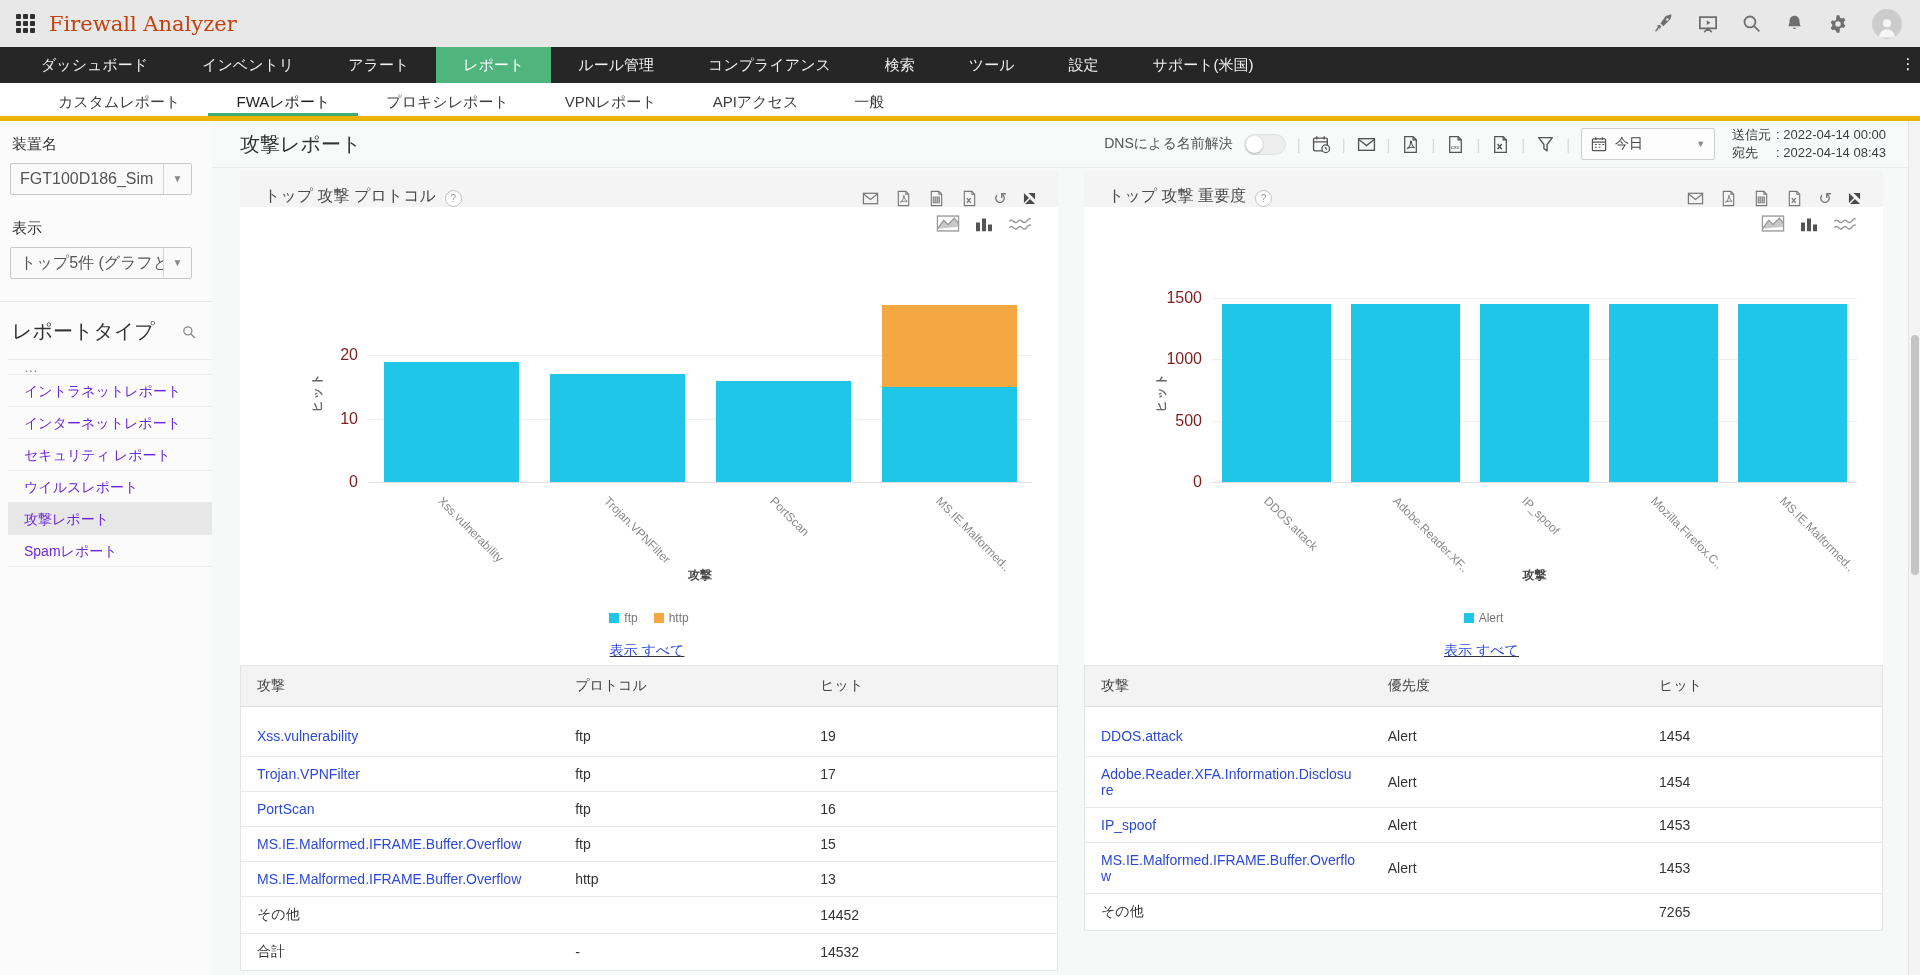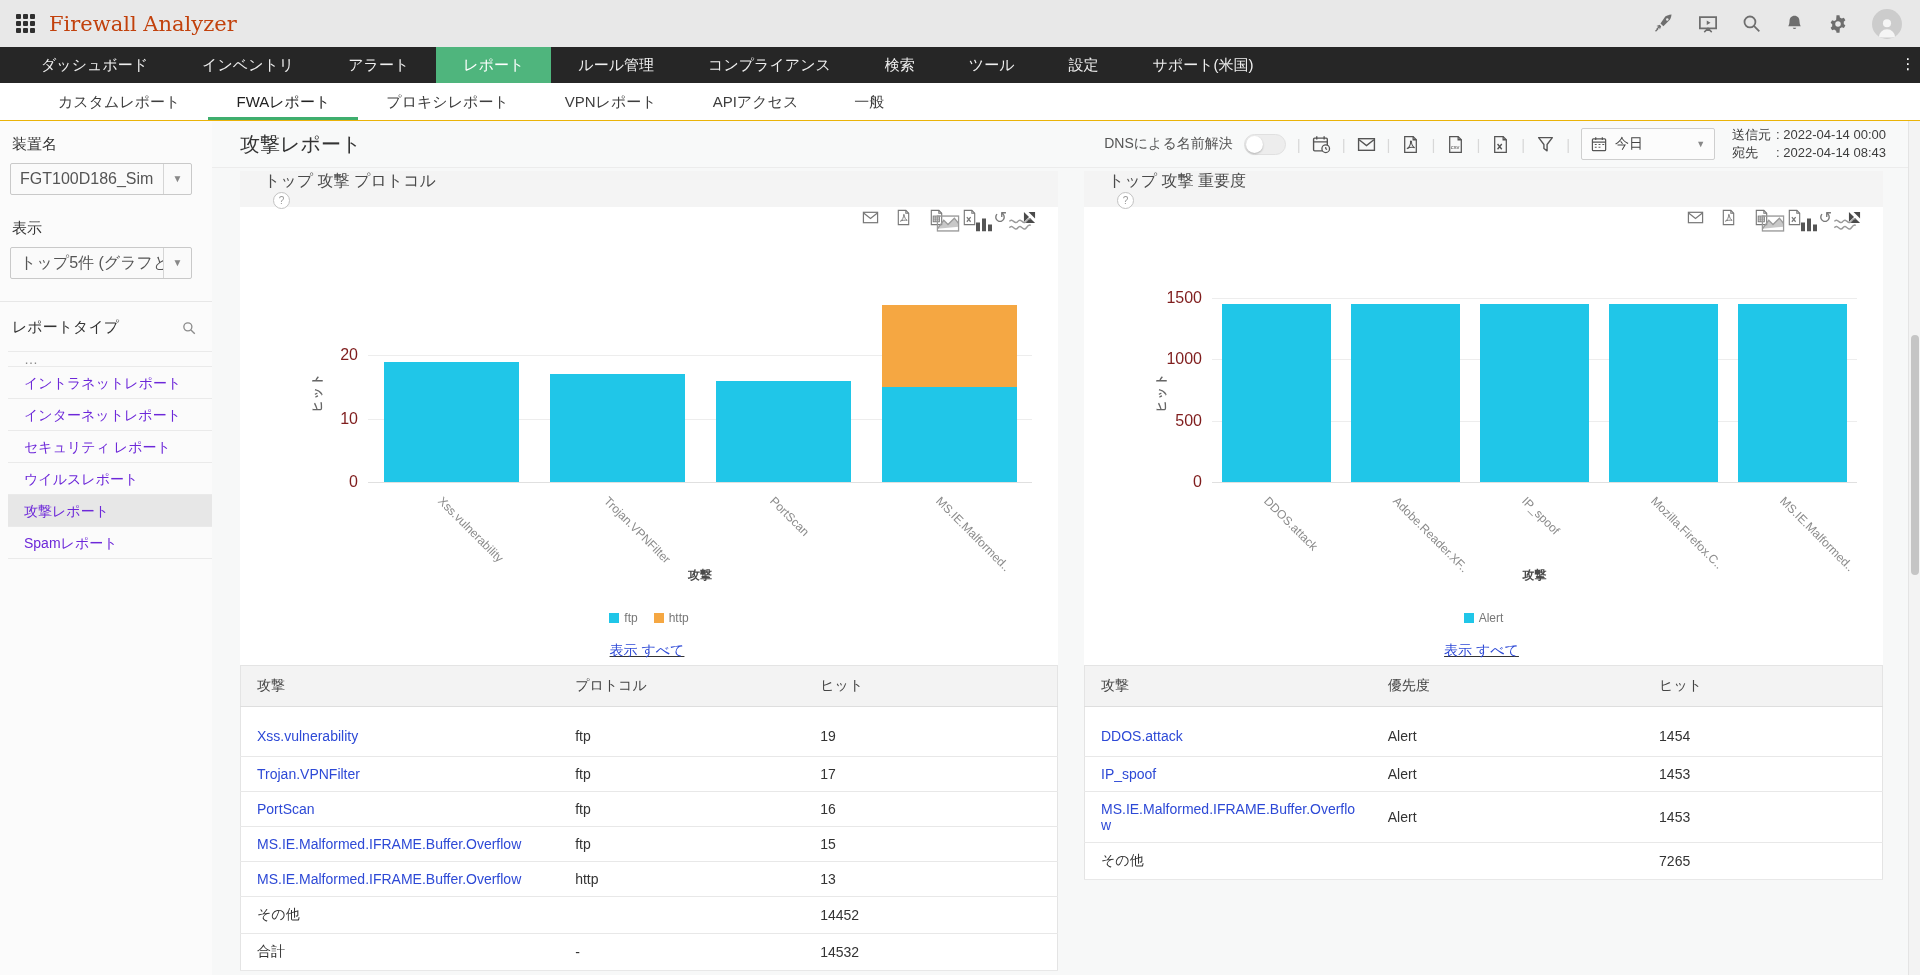--- a/index.html
+++ b/index.html
@@ -16,35 +16,35 @@
   .topbar-right .tbi { cursor:pointer; }
   .avatar { width:30px; height:30px; border-radius:50%; background:#cccccc; display:flex; align-items:flex-end; justify-content:center; overflow:hidden; }
 
   
   .mainnav { height:36px; background:#262626; display:flex; padding-left:14px; position:relative; }
   .nav-item { padding:0 27px; line-height:36px; font-size:15px; color:#efefef; cursor:pointer; white-space:nowrap; }
   .nav-item.active { background:#4fb57d; color:#fff; }
   .nav-ellipsis { position:absolute; right:12px; top:0; line-height:36px; color:#fff; font-size:15px; cursor:pointer; }
 
   
-  .subnav { height:38px; background:#fff; border-bottom:1px solid #eab308; display:flex; padding-left:30px; }
+  .subnav { height:38px; background:#fff; border-bottom:5px solid #eab308; display:flex; padding-left:30px; }
   .subnav-item { padding:0 28px; line-height:37px; font-size:15px; color:#3e3e3e; cursor:pointer; position:relative; white-space:nowrap; }
   .subnav-item.active { color:#222; }
   .subnav-item.active::after { content:""; position:absolute; left:0; right:0; bottom:0; height:3px; background:#3fae6e; }
 
   
   .layout { display:flex; height:854px; }
   .sidebar { width:212px; flex:none; padding-top:14px; background:#fbfbfb; }
   .side-label { font-size:15px; color:#333; padding-left:12px; margin-bottom:9px; }
   .select { display:flex; height:32px; border:1px solid #c9c9c9; background:#fafafa; border-radius:2px; width:182px; margin-left:10px; cursor:pointer; }
   .select .val { flex:1; padding:0 9px; line-height:30px; font-size:16px; color:#555; white-space:nowrap; overflow:hidden; }
   .select .arrow { width:28px; border-left:1px solid #d5d5d5; color:#888; text-align:center; line-height:30px; font-size:10px; }
   .side-divider { border-top:1px solid #e7e7e7; margin-top:22px; }
   .report-type-row { display:flex; align-items:center; justify-content:space-between; padding:16px 16px 0 12px; }
-  .report-type-row .lbl { font-size:15px; color:#333; }
+  .report-type-row .lbl { font-size:20px; color:#333; }
   .report-list { margin:14px 0 0 8px; border-top:1px solid #eaeaea; position:relative; }
   .report-item { height:32px; line-height:32px; padding-left:16px; font-size:14px; color:#6d28d9; border-bottom:1px solid #eaeaea; cursor:pointer; white-space:nowrap; overflow:hidden; }
   .report-item.selected { background:#e7e7e7; }
   .report-item.clipped { height:15px; line-height:15px; color:#8a8a8a; }
 
   
   .content { flex:1; background:#f7f8f8; }
   .page-header { height:47px; background:#f8f9f9; border-bottom:1px solid #ececec; display:flex; align-items:center; padding:0 34px 0 28px; }
   .page-title { font-size:20px; color:#333; }
   .ph-right { margin-left:auto; display:flex; align-items:center; gap:11px; }
@@ -56,21 +56,21 @@
   .date-box { display:flex; align-items:center; gap:7px; border:1px solid #cfcfcf; background:#fcfcfc; height:32px; width:134px; padding:0 9px; border-radius:2px; cursor:pointer; color:#555; }
   .date-box .dlabel { font-size:14px; color:#444; }
   .date-box .caret { margin-left:auto; font-size:9px; color:#888; }
   .range-info { font-size:13px; color:#3d3d3d; line-height:18px; margin-left:6px; }
   .range-info .ri-label { display:inline-block; width:44px; }
 
   
   .panels { display:flex; gap:26px; padding:3px 37px 0 28px; align-items:flex-start; }
   .panel { background:#fff; flex:1; }
   .panel:first-child { flex:0 0 818px; }
-  .panel-head { display:flex; align-items:flex-start; height:36px; background:#f4f4f4; padding:0 22px 0 24px;flex-direction:column; }
+  .panel-head { display:flex; align-items:flex-end; height:36px; background:#f4f4f4; padding:0 22px 0 24px; }
   .panel-title { font-size:16px; color:#4a4a4a; }
   .help-badge { width:17px; height:17px; border-radius:50%; border:1px solid #c2c2c2; background:#fff; color:#999; font-size:10px; line-height:15px; text-align:center; margin-left:9px; cursor:pointer; }
   .panel-icons { margin-left:auto; display:flex; align-items:center; gap:16px; color:#787878; }
   .panel-icons .pi { cursor:pointer; display:flex; align-items:center; }
   .refresh-glyph { font-size:16px; line-height:14px; color:#787878; font-family:"DejaVu Sans",sans-serif; }
   .switcher { display:flex; justify-content:flex-end; gap:13px; padding:8px 26px 0 0; height:32px; color:#9a9a9a; }
   .switcher .sw { cursor:pointer; }
   .switcher .sw.sel { color:#555; }
 
   
@@ -594,20 +594,25 @@
                   <th>ヒット</th>
                 </tr>
               </thead>
               <tbody>
                 <tr class="first">
                   <td class="link">DDOS.attack</td>
                   <td>Alert</td>
                   <td>1454</td>
                 </tr>
                 <tr>
+                  <td class="link">Adobe.Reader.XFA.Information.Disclosure</td>
+                  <td>Alert</td>
+                  <td>1454</td>
+                </tr>
+                <tr>
                   <td class="link">IP_spoof</td>
                   <td>Alert</td>
                   <td>1453</td>
                 </tr>
                 <tr>
                   <td class="link">MS.IE.Malformed.IFRAME.Buffer.Overflow</td>
                   <td>Alert</td>
                   <td>1453</td>
                 </tr>
                 <tr>

